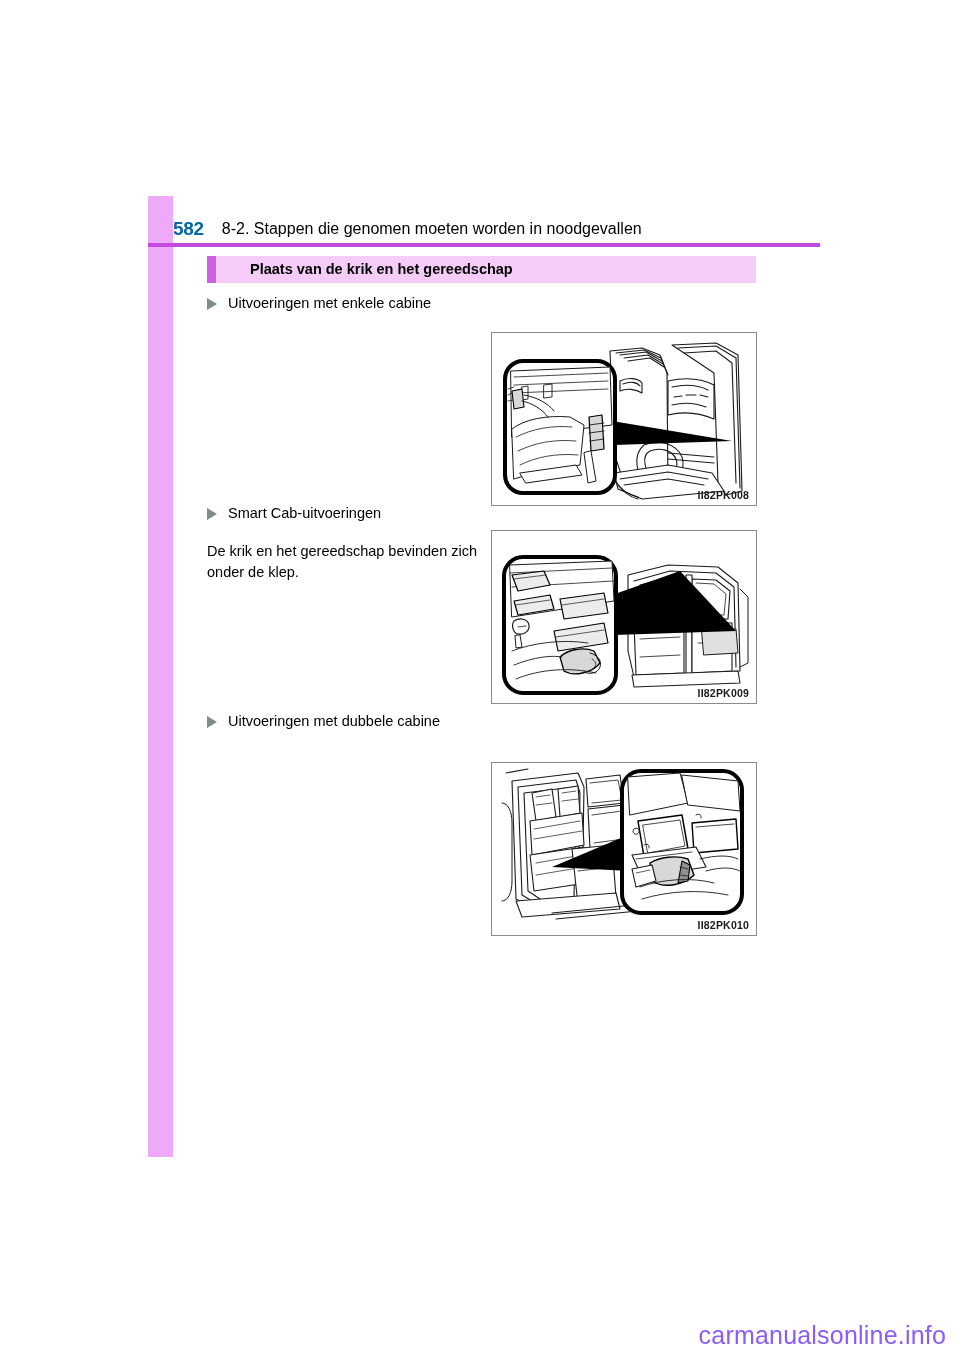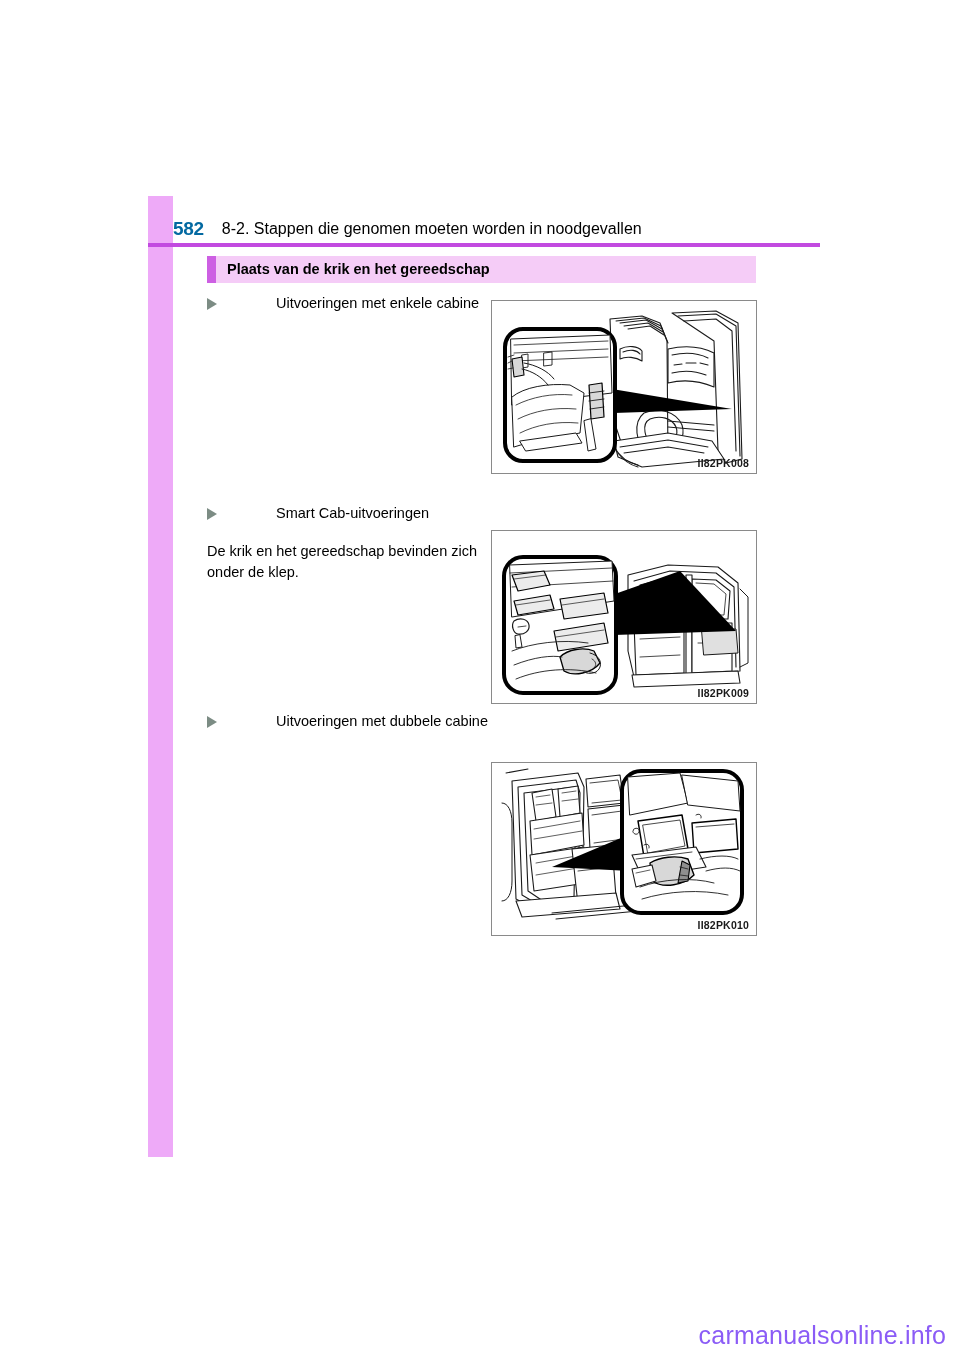--- a/index.html
+++ b/index.html
@@ -69,20 +69,21 @@
   
   #section-title-bar {
     position: absolute;
     left: 207px;
     top: 256px;
     width: 549px;
     height: 27px;
     background: #f5ccf7;
     display: flex;
     align-items: center;
+    gap: 23px;
   }
   #section-title-accent {
     width: 9px;
     height: 27px;
     background: #cd5fe3;
     flex: 0 0 auto;
   }
   #section-title-text {
     font-size: 14.5px;
     font-weight: bold;
@@ -109,21 +110,20 @@
     border-top: 6px solid transparent;
     border-bottom: 6px solid transparent;
     border-left: 10px solid #7c8c84;
     margin-right: 11px;
     flex: 0 0 auto;
   }
   .sub-head-label {
     font-size: 14.5px;
     color: #000;
     line-height: 1;
-    margin-left: 48px;
   }
   .body-text {
     font-size: 14.5px;
     color: #000;
     line-height: 21px;
     width: 286px;
     margin-top: 18px;
   }
 
   
@@ -145,21 +145,21 @@
     position: absolute;
     right: 7px;
     bottom: 4px;
     font-size: 10.5px;
     font-weight: bold;
     color: #1a1a1a;
     font-family: "Liberation Sans", sans-serif;
     letter-spacing: 0.2px;
   }
 
-  #figure-1 { left: 491px; top: 300px; }
+  #figure-1 { left: 491px; top: 332px; }
   #figure-2 { left: 491px; top: 530px; }
   #figure-3 { left: 491px; top: 762px; }
 
   
   #watermark {
     position: absolute;
     right: 14px;
     bottom: 8px;
     font-size: 25px;
     color: #8b5cf6;

